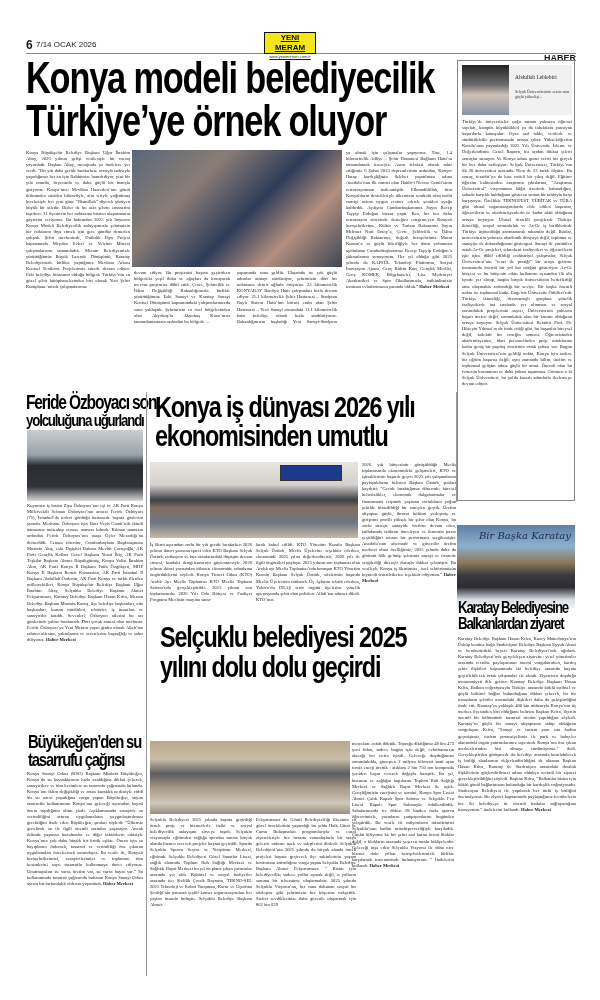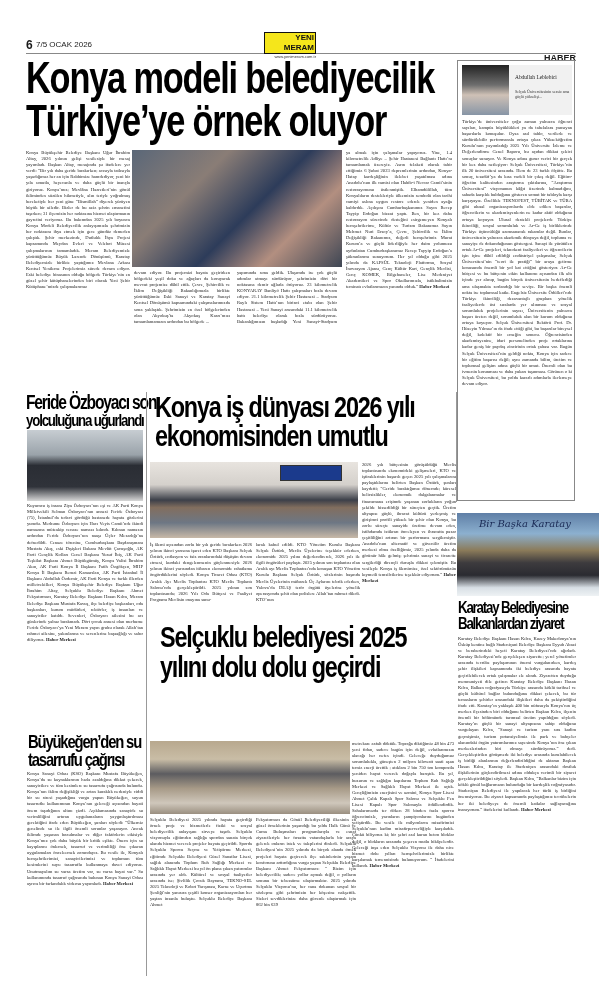--- a/index.html
+++ b/index.html
@@ -2,21 +2,21 @@
 <html><head>
 <meta charset="utf-8">
 <style>
   * { box-sizing: border-box; margin: 0; padding: 0; }
   html, body { width: 600px; height: 1000px; background: #ffffff; overflow: hidden; }
   body { position: relative; font-family: "Liberation Serif", serif; color: #1a1a1a; }
 
   .masthead { position: absolute; left: 26px; top: 34px; width: 550px; height: 20px; border-bottom: 1px solid #888; }
   .page-num { position: absolute; left: 0; top: 4px; font-family: "Liberation Sans", sans-serif; font-weight: bold; font-size: 12px; }
   .page-date { position: absolute; left: 10px; top: 6px; font-family: "Liberation Sans", sans-serif; font-size: 8px; color: #222; }
-  .logo { position: absolute; left: 238px; top: -2px; width: 52px; text-align: right; }
+  .logo { position: absolute; left: 238px; top: -2px; width: 52px; text-align: center; text-decoration: underline; }
   .logo-box { background: #f5e61b; color: #111; font-family: "Liberation Sans", sans-serif; font-weight: bold; font-size: 8px; line-height: 10px; padding: 0 1px; border: 1px solid #111; }
   .logo-url { font-family: "Liberation Sans", sans-serif; font-size: 4px; color: #333; line-height: 5px; }
   .section { position: absolute; right: 0; top: 19px; font-family: "Liberation Sans", sans-serif; font-weight: bold; font-size: 9px; }
 
   .headline { font-family: "Liberation Sans", sans-serif; font-weight: bold; color: #000; letter-spacing: -1.5px; transform: scaleX(0.78); transform-origin: left top; white-space: nowrap; }
   .h-main { position: absolute; left: 26px; top: 56px; font-size: 44px; line-height: 43px; }
   .h-main span { display: block; }
 
   .body-text { font-size: 4.6px; line-height: 6.1px; text-align: justify; color: #222; overflow: hidden; }
   .body-text .sig { font-weight: bold; }
@@ -62,32 +62,32 @@
 
   
   .h-sel { position: absolute; left: 160px; top: 622px; font-size: 30px; line-height: 30px; }
   .h-sel span { display: block; }
   .sel-photo { left: 150px; top: 741px; width: 200px; height: 73px; background: linear-gradient(180deg,#b8a88e 0%,#c9bda6 25%,#5c5c60 45%,#a79a87 65%,#cfc7bb 85%,#9a8f80 100%); }
   .sel-col1 { position: absolute; left: 150px; top: 817px; width: 102px; height: 150px; }
   .sel-col2 { position: absolute; left: 256px; top: 817px; width: 100px; height: 150px; }
   .sel-col3 { position: absolute; left: 352px; top: 741px; width: 102px; height: 228px; }
 
   
-  .kar-photo { left: 457px; top: 513px; width: 142px; height: 83px; background: linear-gradient(180deg,#5f7fa6 0%,#8cb0cf 25%,#8b7b5a 45%,#3d3b3e 60%,#2a2b31 75%,#d8dfe5 90%,#eef2f4 100%); }
+  .kar-photo { left: 457px; top: 525px; width: 118px; height: 83px; background: linear-gradient(180deg,#5f7fa6 0%,#8cb0cf 25%,#8b7b5a 45%,#3d3b3e 60%,#2a2b31 75%,#d8dfe5 90%,#eef2f4 100%); }
   .kar-script { position: absolute; left: 22px; top: 5px; font-family: "DejaVu Serif", serif; font-style: italic; font-size: 10px; color: #1a2a55; }
   .h-kar { position: absolute; left: 458px; top: 600px; font-size: 17px; line-height: 16px; }
   .h-kar span { display: block; }
   .kar-text { position: absolute; left: 458px; top: 636px; width: 118px; height: 332px; }
 </style>
 </head>
 <body>
 
 <div class="masthead">
   <span class="page-num">6</span>
-  <span class="page-date">7/5 OCAK 2026</span>
+  <span class="page-date">7/14 OCAK 2026</span>
   <div class="logo">
     <div class="logo-box" style="background: rgb(245, 230, 27);">YENI MERAM</div>
     <div class="logo-url">www.yenimeram.com.tr</div>
   </div>
   <span class="section">HABER</span>
 </div>
 
 <h1 class="headline h-main">
   <span>Konya modeli belediyecilik</span>
   <span>Türkiye’ye örnek oluyor</span>

